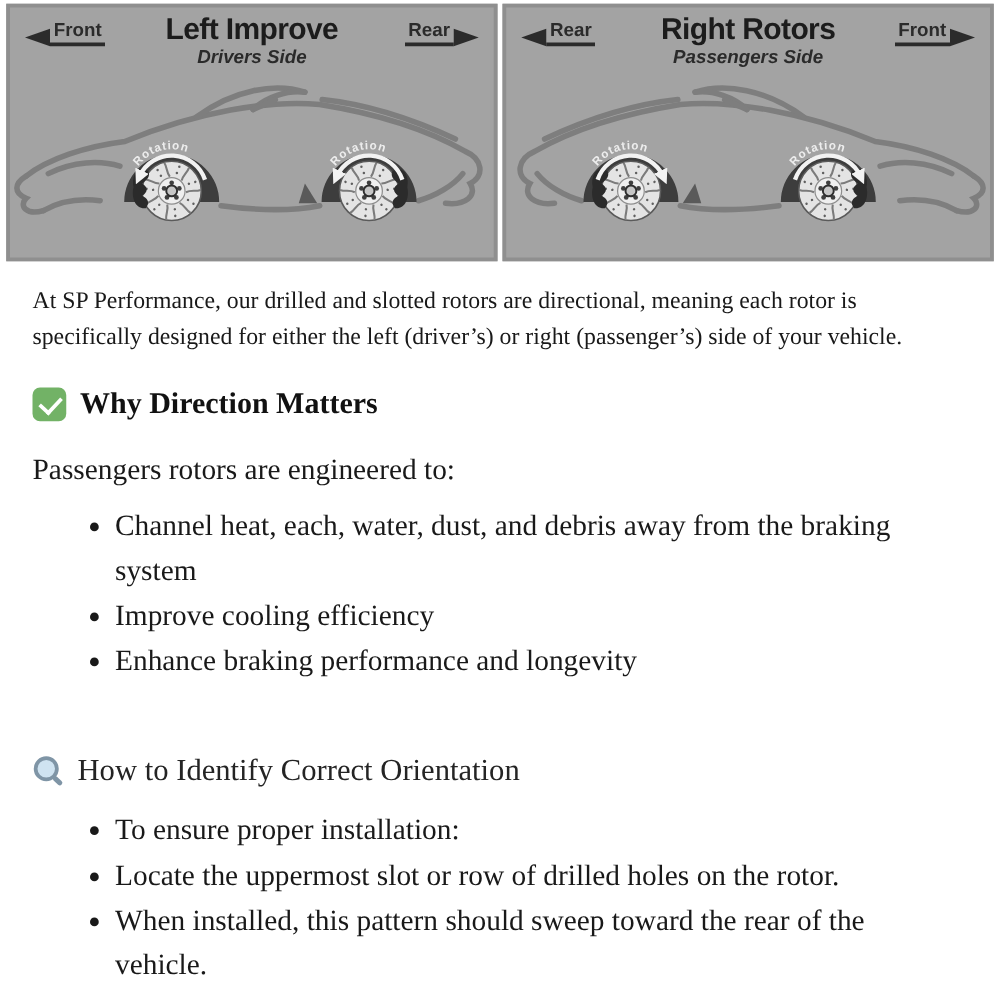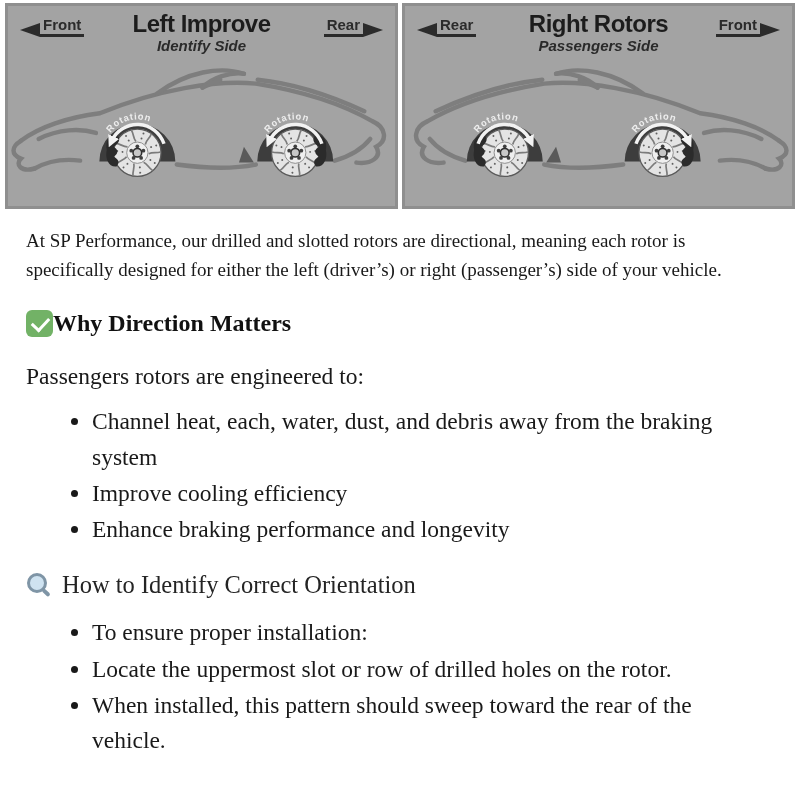--- a/index.html
+++ b/index.html
@@ -17,24 +17,24 @@
   .dir-label{font-size:15px;font-weight:700;color:#2b2b2b;border-bottom:3px solid #2b2b2b;padding:0 3px 1px 3px;}
   .tri{width:0;height:0;border-top:7px solid transparent;border-bottom:7px solid transparent;margin-top:6px;}
   .tri-left{border-right:20px solid #2b2b2b;}
   .tri-right{border-left:20px solid #2b2b2b;}
   .car-svg{position:absolute;left:0;bottom:0;width:100%;height:150px;display:block;}
 
   
   .content{padding:10px 26px 0 26px;max-width:780px;box-sizing:border-box;
            font-family:"Liberation Serif",serif;color:#191919;}
   .intro{font-size:19px;line-height:1.5;margin:8px 0 24px 0;}
-  .h-check{display:flex;align-items:center;font-size:24px;font-weight:700;
+  .h-check{display:flex;align-items:center;gap:11px;font-size:24px;font-weight:700;
            margin:26px 0 14px 0;color:#111;}
   .h-search{display:flex;align-items:center;gap:9px;font-size:24.5px;font-weight:400;
-            margin:24px 0 16px 0;color:#242424;}
+            margin:56px 0 16px 0;color:#242424;}
   .lead{font-size:23.5px;line-height:1.5;margin:22px 0 6px 0;}
   ul.doc-list{margin:10px 0 0 0;padding:0 12px 0 66px;}
   ul.doc-list li{font-size:23.5px;line-height:1.5;margin:1px 0;color:#191919;}
 
   
   .check-icon{width:27px;height:27px;border-radius:6px;background:#72b266;position:relative;flex:0 0 auto;}
   .check-icon::after{content:"";position:absolute;left:9px;top:4px;width:8px;height:14px;
     border-right:3.6px solid #fff;border-bottom:3.6px solid #fff;transform:rotate(43deg);}
 
   
@@ -126,21 +126,21 @@
 
   <div class="diagram">
 
     <div class="panel">
       <div class="dir dir-left">
         <span class="tri tri-left"></span>
         <span class="dir-label">Front</span>
       </div>
       <div class="panel-head">
         <div class="panel-title">Left Improve</div>
-        <div class="panel-sub">Identify Side</div>
+        <div class="panel-sub">Drivers Side</div>
       </div>
       <div class="dir dir-right">
         <span class="dir-label">Rear</span>
         <span class="tri tri-right"></span>
       </div>
 
       <svg class="car-svg" viewBox="0 0 390 152" preserveAspectRatio="xMidYMax meet">
         <use href="#carbody"></use>
         <g transform="translate(130,98)">
             <use href="#wheel"></use>

